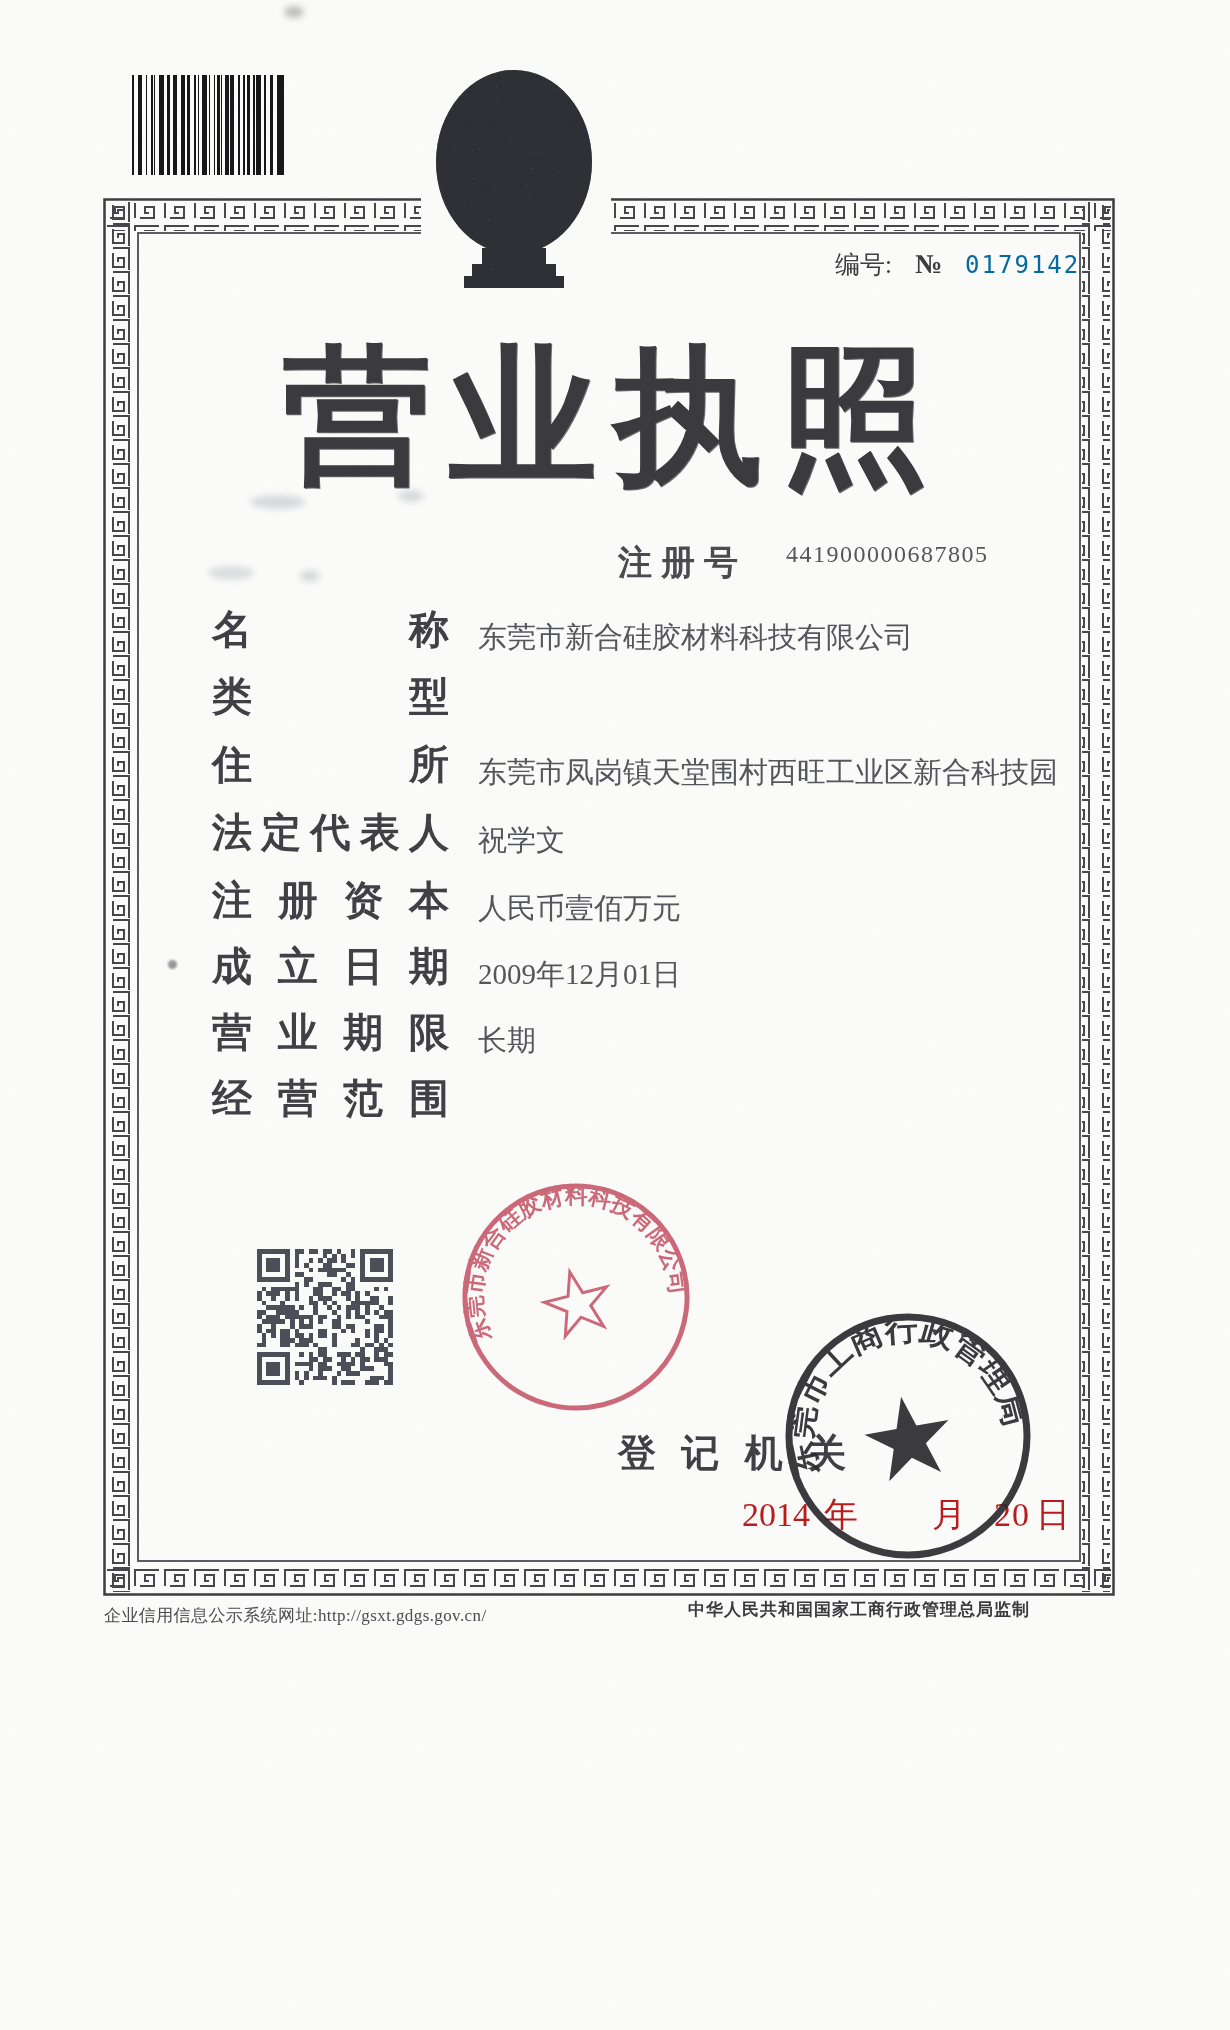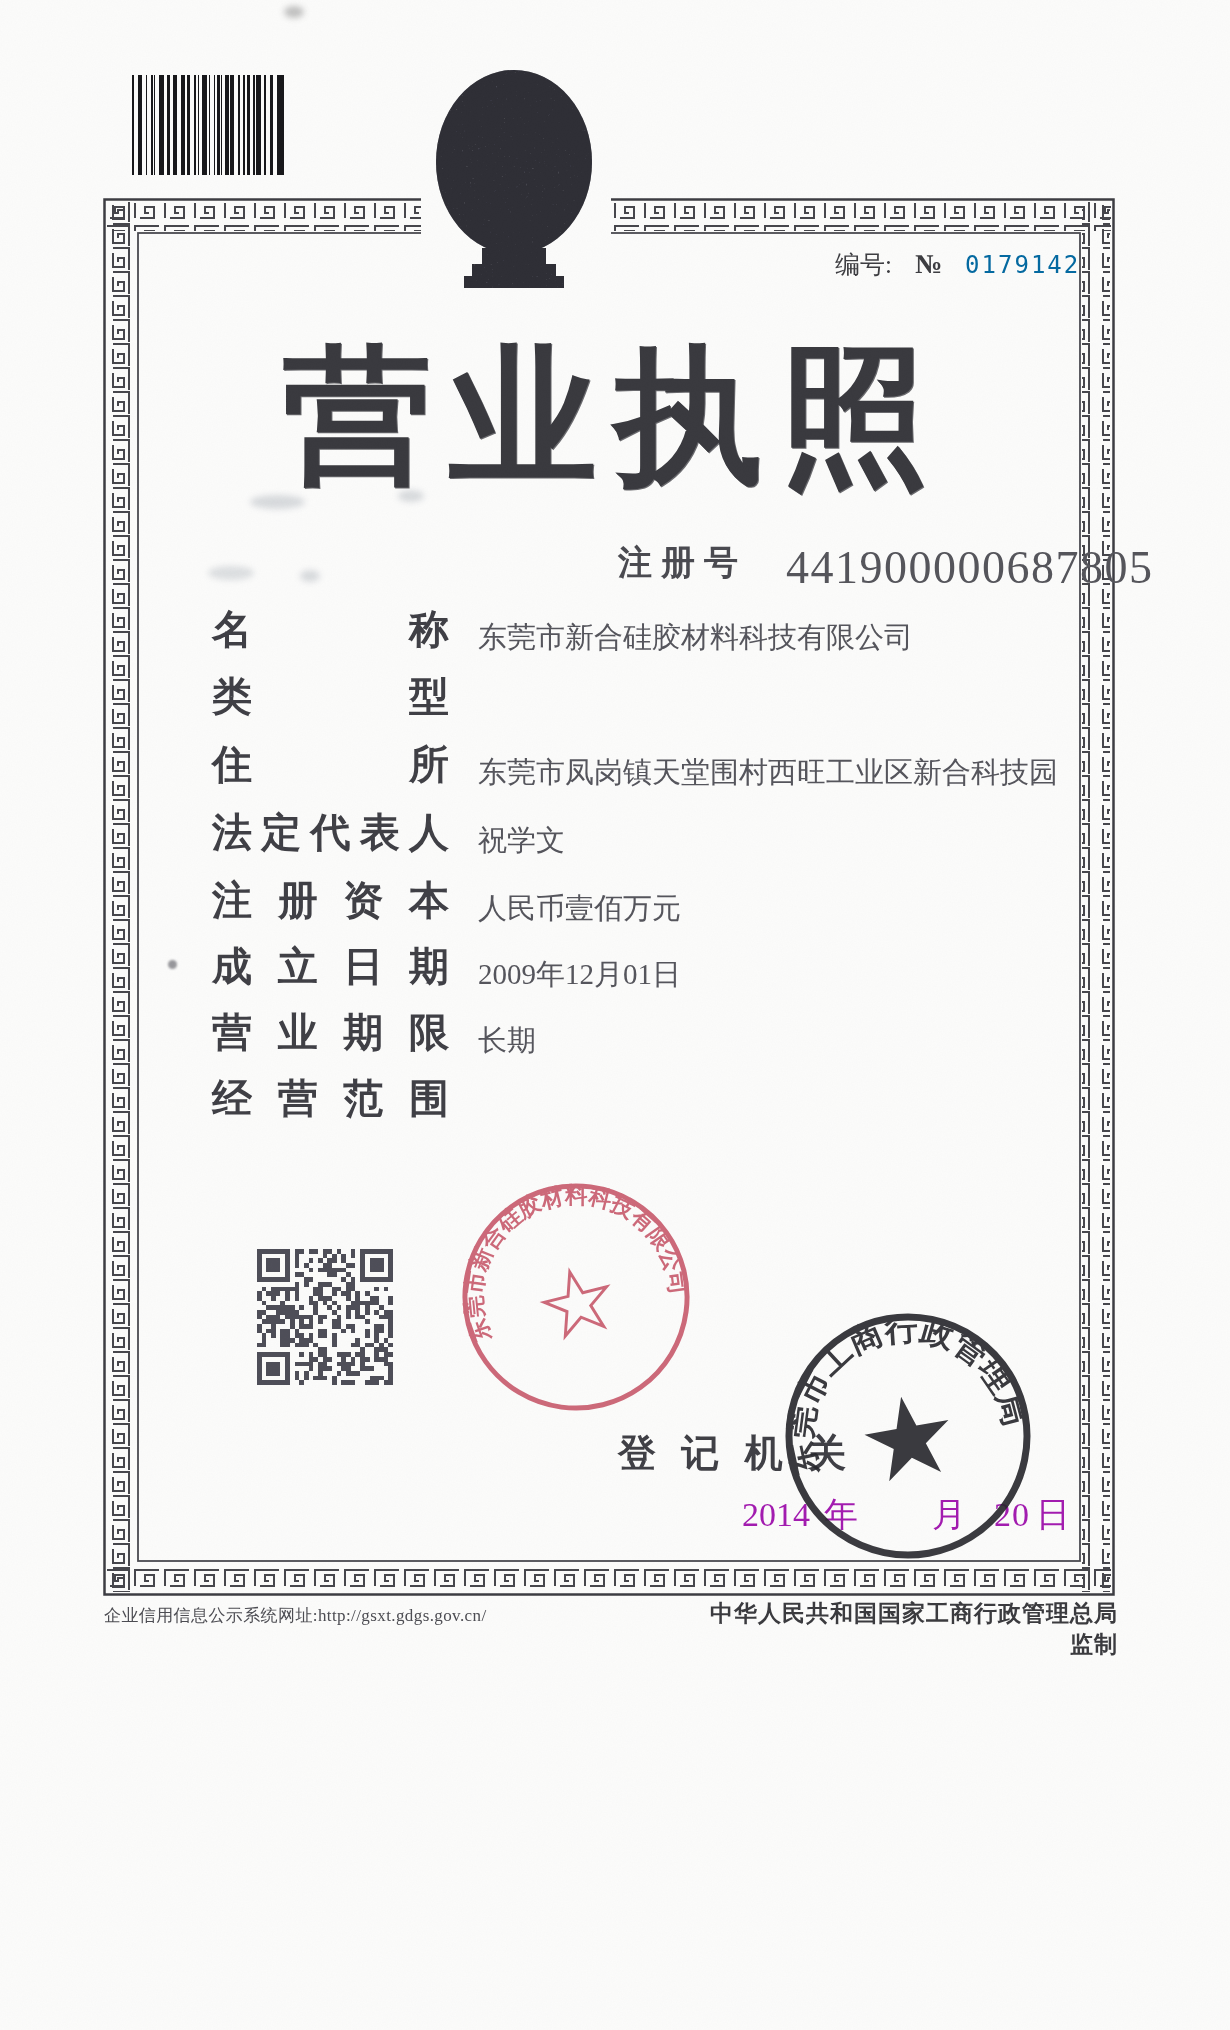--- a/index.html
+++ b/index.html
@@ -22,21 +22,21 @@
 
   
   .title{left:283px;top:336px;width:645px;font-size:148px;line-height:160px;font-weight:900;
          color:#39393e;font-family:"Liberation Sans","DejaVu Sans",sans-serif;
          text-shadow:1px 1px 0 #6a6a6e;}
 
   .spread{display:flex;justify-content:space-between;}
 
   
   .regline-label{left:618px;top:540px;width:120px;font-size:34px;font-weight:600;color:#4a4a50;}
-  .regline-value{left:786px;top:541px;font-size:46px;letter-spacing:1.5px;color:#55555b;}
+  .regline-value{left:786px;top:541px;font-size:24px;letter-spacing:1.5px;color:#55555b;}
 
   
   .flabel{left:212px;width:237px;font-size:40px;font-weight:700;color:#3f3f45;line-height:48px;}
   .fvalue{left:478px;font-size:29px;color:#55555c;max-width:615px;line-height:38px;white-space:nowrap;}
   .fvalue.wrap{white-space:normal;font-size:23px;line-height:34px;width:614px;}
 
   .l0{top:606px}.v0{top:618px}
   .l1{top:673px}.v1{top:685px}
   .l2{top:741px}.v2{top:753px}
   .l3{top:809px}.v3{top:821px}
@@ -45,30 +45,30 @@
   .l6{top:1009px}.v6{top:1021px}
   .l7{top:1075px}.v7{top:1081px}
 
   
   .qr{left:257px;top:1249px;width:136px;height:136px;}
   .company-seal{left:457px;top:1178px;width:238px;height:238px;}
   .registrar-stamp{left:779px;top:1307px;width:258px;height:258px;z-index:5;}
 
   
   .registrar-label{left:618px;top:1428px;width:228px;font-size:38px;font-weight:700;color:#3f3f45;}
-  .dateline{left:742px;top:1492px;font-size:34px;color:#a21caf;display:flex;align-items:baseline;z-index:2;}
+  .dateline{left:742px;top:1492px;font-size:34px;color:#b91c1c;display:flex;align-items:baseline;z-index:2;}
   .dateline .yu{margin-left:14px}
   .dateline .mu{margin-left:74px}
   .dateline .dd{margin-left:28px;letter-spacing:1px}
   .dateline .du{margin-left:6px}
 
   
   .footer-left{left:104px;top:1604px;font-size:17px;color:#4c4c52;letter-spacing:.4px;}
-  .footer-right{left:688px;top:1598px;width:430px;font-size:23px;font-weight:600;color:#3a3a3e;
-                text-align:right;letter-spacing:1px;}
+  .footer-right{left:688px;top:1598px;width:430px;font-size:17px;font-weight:600;color:#3a3a3e;
+                text-align:left;letter-spacing:1px;}
 
   
   .smudge{position:absolute;background:#8d96a0;filter:blur(3px);opacity:.32;border-radius:50%;}
   .s1{left:250px;top:495px;width:55px;height:14px}
   .s2{left:398px;top:490px;width:26px;height:12px}
   .s3{left:208px;top:566px;width:46px;height:14px;opacity:.28}
   .s4{left:300px;top:570px;width:20px;height:12px}
   .s5{left:284px;top:6px;width:20px;height:12px;opacity:.45;background:#777}
   .dot{left:168px;top:960px;width:9px;height:9px;background:#55555c;filter:blur(1px);opacity:.6}
   .noise{left:0;top:0;width:1230px;height:2030px;pointer-events:none;}

